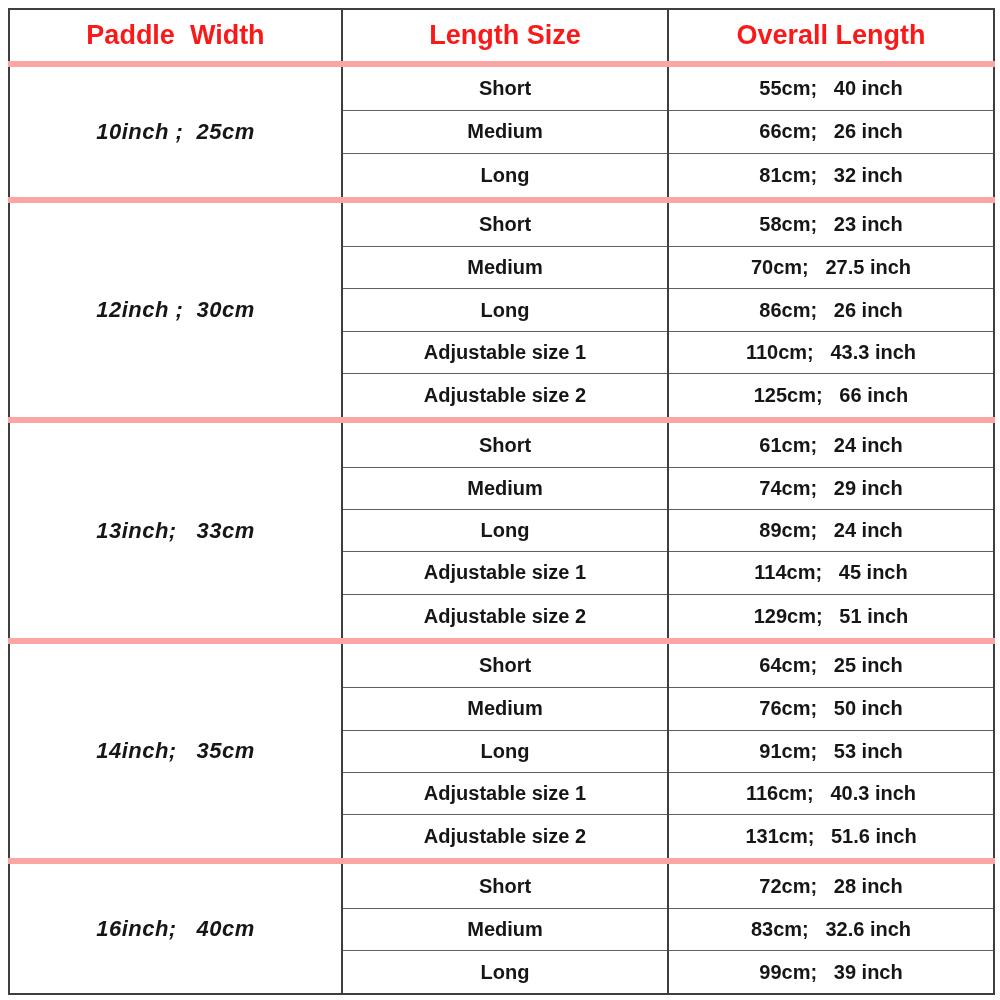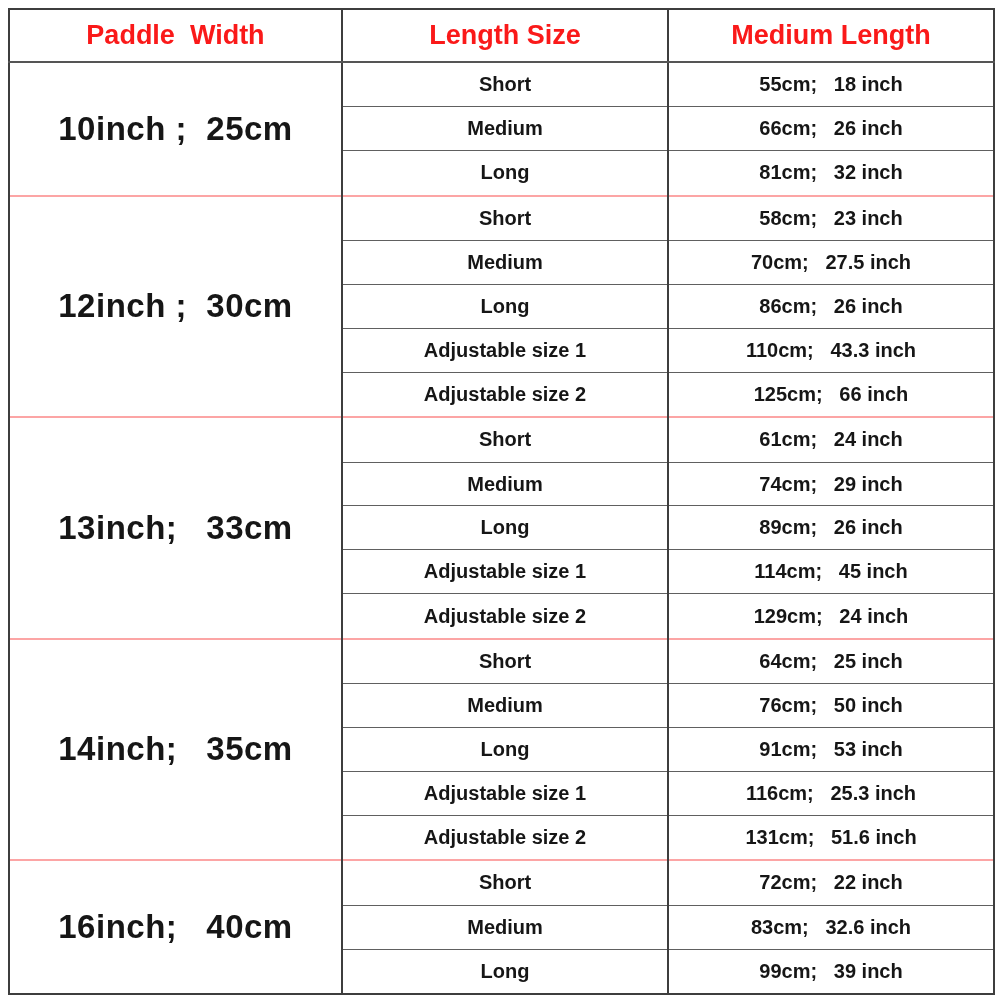--- a/index.html
+++ b/index.html
@@ -47,49 +47,50 @@
     height: 51px;
     font-size: 27px;
     color: #fa1919;
     border-bottom: 2px solid #555555;
   }
   tbody td {
     border-top: 1.5px solid #606060;
     font-size: 20px;
   }
   tbody tr.group-start td {
-    border-top: 2px solid #fca5a5;
+    border-top: 6px solid #fca5a5;
   }
   td.paddle-cell {
-    font-size: 33px;
+    font-size: 22px;
     letter-spacing: 0.5px;
+    font-style: italic;
   }
 </style>
 </head>
 <body>
 
 <div class="table-wrap">
   <table class="spec-table">
     <colgroup>
       <col class="col-paddle">
       <col class="col-handle">
       <col class="col-length">
     </colgroup>
     <thead>
       <tr>
         <th>Paddle  Width</th>
         <th>Length Size</th>
-        <th>Medium Length</th>
+        <th>Overall Length</th>
       </tr>
     </thead>
     <tbody>
         <tr class="group-start">
           <td rowspan="3" class="paddle-cell">10inch ;  25cm</td>
           <td class="handle-cell">Short</td>
-          <td class="length-cell">55cm;   18 inch</td>
+          <td class="length-cell">55cm;   40 inch</td>
         </tr>
         <tr>
           <td class="handle-cell">Medium</td>
           <td class="length-cell">66cm;   26 inch</td>
         </tr>
         <tr>
           <td class="handle-cell">Long</td>
           <td class="length-cell">81cm;   32 inch</td>
         </tr>
         <tr class="group-start">
@@ -117,55 +118,55 @@
           <td rowspan="5" class="paddle-cell">13inch;   33cm</td>
           <td class="handle-cell">Short</td>
           <td class="length-cell">61cm;   24 inch</td>
         </tr>
         <tr>
           <td class="handle-cell">Medium</td>
           <td class="length-cell">74cm;   29 inch</td>
         </tr>
         <tr>
           <td class="handle-cell">Long</td>
-          <td class="length-cell">89cm;   26 inch</td>
+          <td class="length-cell">89cm;   24 inch</td>
         </tr>
         <tr>
           <td class="handle-cell">Adjustable size 1</td>
           <td class="length-cell">114cm;   45 inch</td>
         </tr>
         <tr>
           <td class="handle-cell">Adjustable size 2</td>
-          <td class="length-cell">129cm;   24 inch</td>
+          <td class="length-cell">129cm;   51 inch</td>
         </tr>
         <tr class="group-start">
           <td rowspan="5" class="paddle-cell">14inch;   35cm</td>
           <td class="handle-cell">Short</td>
           <td class="length-cell">64cm;   25 inch</td>
         </tr>
         <tr>
           <td class="handle-cell">Medium</td>
           <td class="length-cell">76cm;   50 inch</td>
         </tr>
         <tr>
           <td class="handle-cell">Long</td>
           <td class="length-cell">91cm;   53 inch</td>
         </tr>
         <tr>
           <td class="handle-cell">Adjustable size 1</td>
-          <td class="length-cell">116cm;   25.3 inch</td>
+          <td class="length-cell">116cm;   40.3 inch</td>
         </tr>
         <tr>
           <td class="handle-cell">Adjustable size 2</td>
           <td class="length-cell">131cm;   51.6 inch</td>
         </tr>
         <tr class="group-start">
           <td rowspan="3" class="paddle-cell">16inch;   40cm</td>
           <td class="handle-cell">Short</td>
-          <td class="length-cell">72cm;   22 inch</td>
+          <td class="length-cell">72cm;   28 inch</td>
         </tr>
         <tr>
           <td class="handle-cell">Medium</td>
           <td class="length-cell">83cm;   32.6 inch</td>
         </tr>
         <tr>
           <td class="handle-cell">Long</td>
           <td class="length-cell">99cm;   39 inch</td>
         </tr>
       </tbody>

